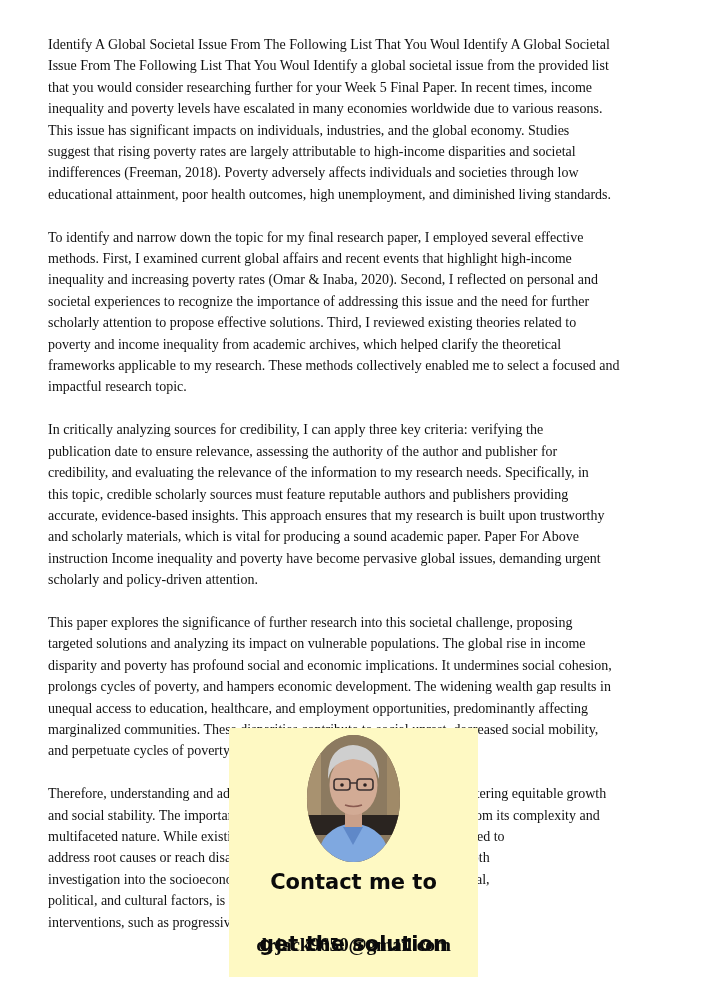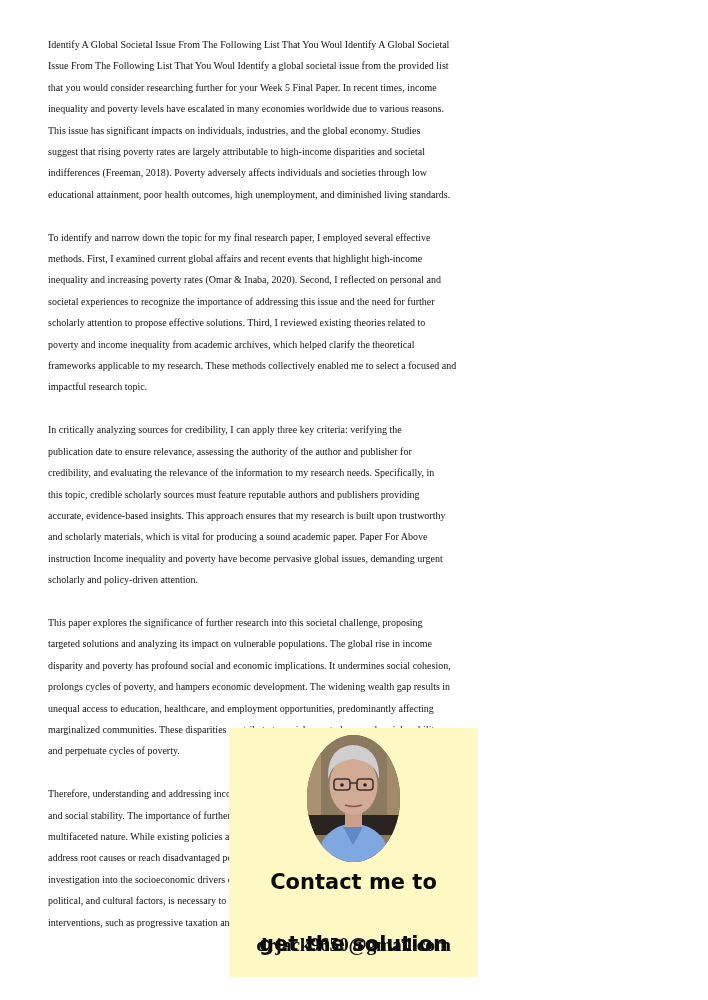--- a/index.html
+++ b/index.html
@@ -12,21 +12,21 @@
       height: 1000px;
       position: relative;
       overflow: hidden;
     }
     .page {
       position: absolute;
       left: 48px;
       top: 34px;
       width: 590px;
       font-family: "Liberation Serif", "DejaVu Serif", serif;
-      font-size: 10px;
+      font-size: 14px;
       line-height: 21.4px;
       color: #111111;
     }
     .para {
       margin: 0 0 21.4px 0;
       white-space: pre-line;
     }
     .para.last {
       margin-bottom: 0;
     }

